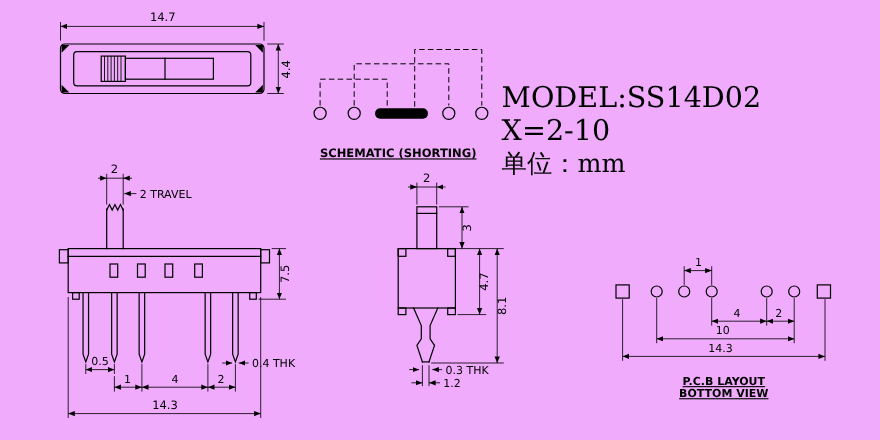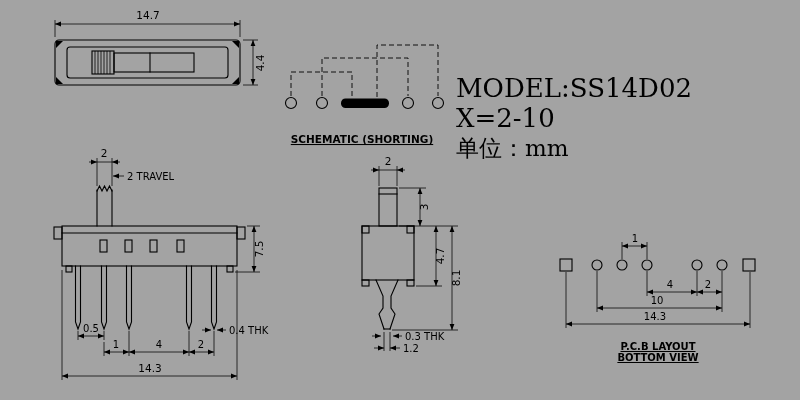--- a/index.html
+++ b/index.html
@@ -1,16 +1,16 @@
 <!DOCTYPE html>
 <html><head>
 <meta charset="utf-8">
 <style>
   html,body{margin:0;padding:0;background:#ffffff;}
-  .stage{position:relative;width:800px;height:400px;background:#a3a3a3;overflow:hidden;}
+  .stage{position:relative;width:800px;height:400px;background:#f0abfc;overflow:hidden;}
   svg{display:block;}
   .o{stroke:#000;stroke-width:1.1;fill:none;stroke-linecap:square;}
   .d{stroke:#000;stroke-width:.75;fill:none;}
   .dash{stroke:#000;stroke-width:.9;fill:none;stroke-dasharray:5 3;}
   .hatch{stroke:#000;stroke-width:.8;}
   .t{font-family:"DejaVu Sans","Liberation Sans",sans-serif;font-size:10.5px;fill:#000;text-anchor:middle;}
   .ts{font-size:10px;}
   .tb{font-weight:bold;}
   .ta-s{text-anchor:start;}
   .u{text-decoration:underline;}

